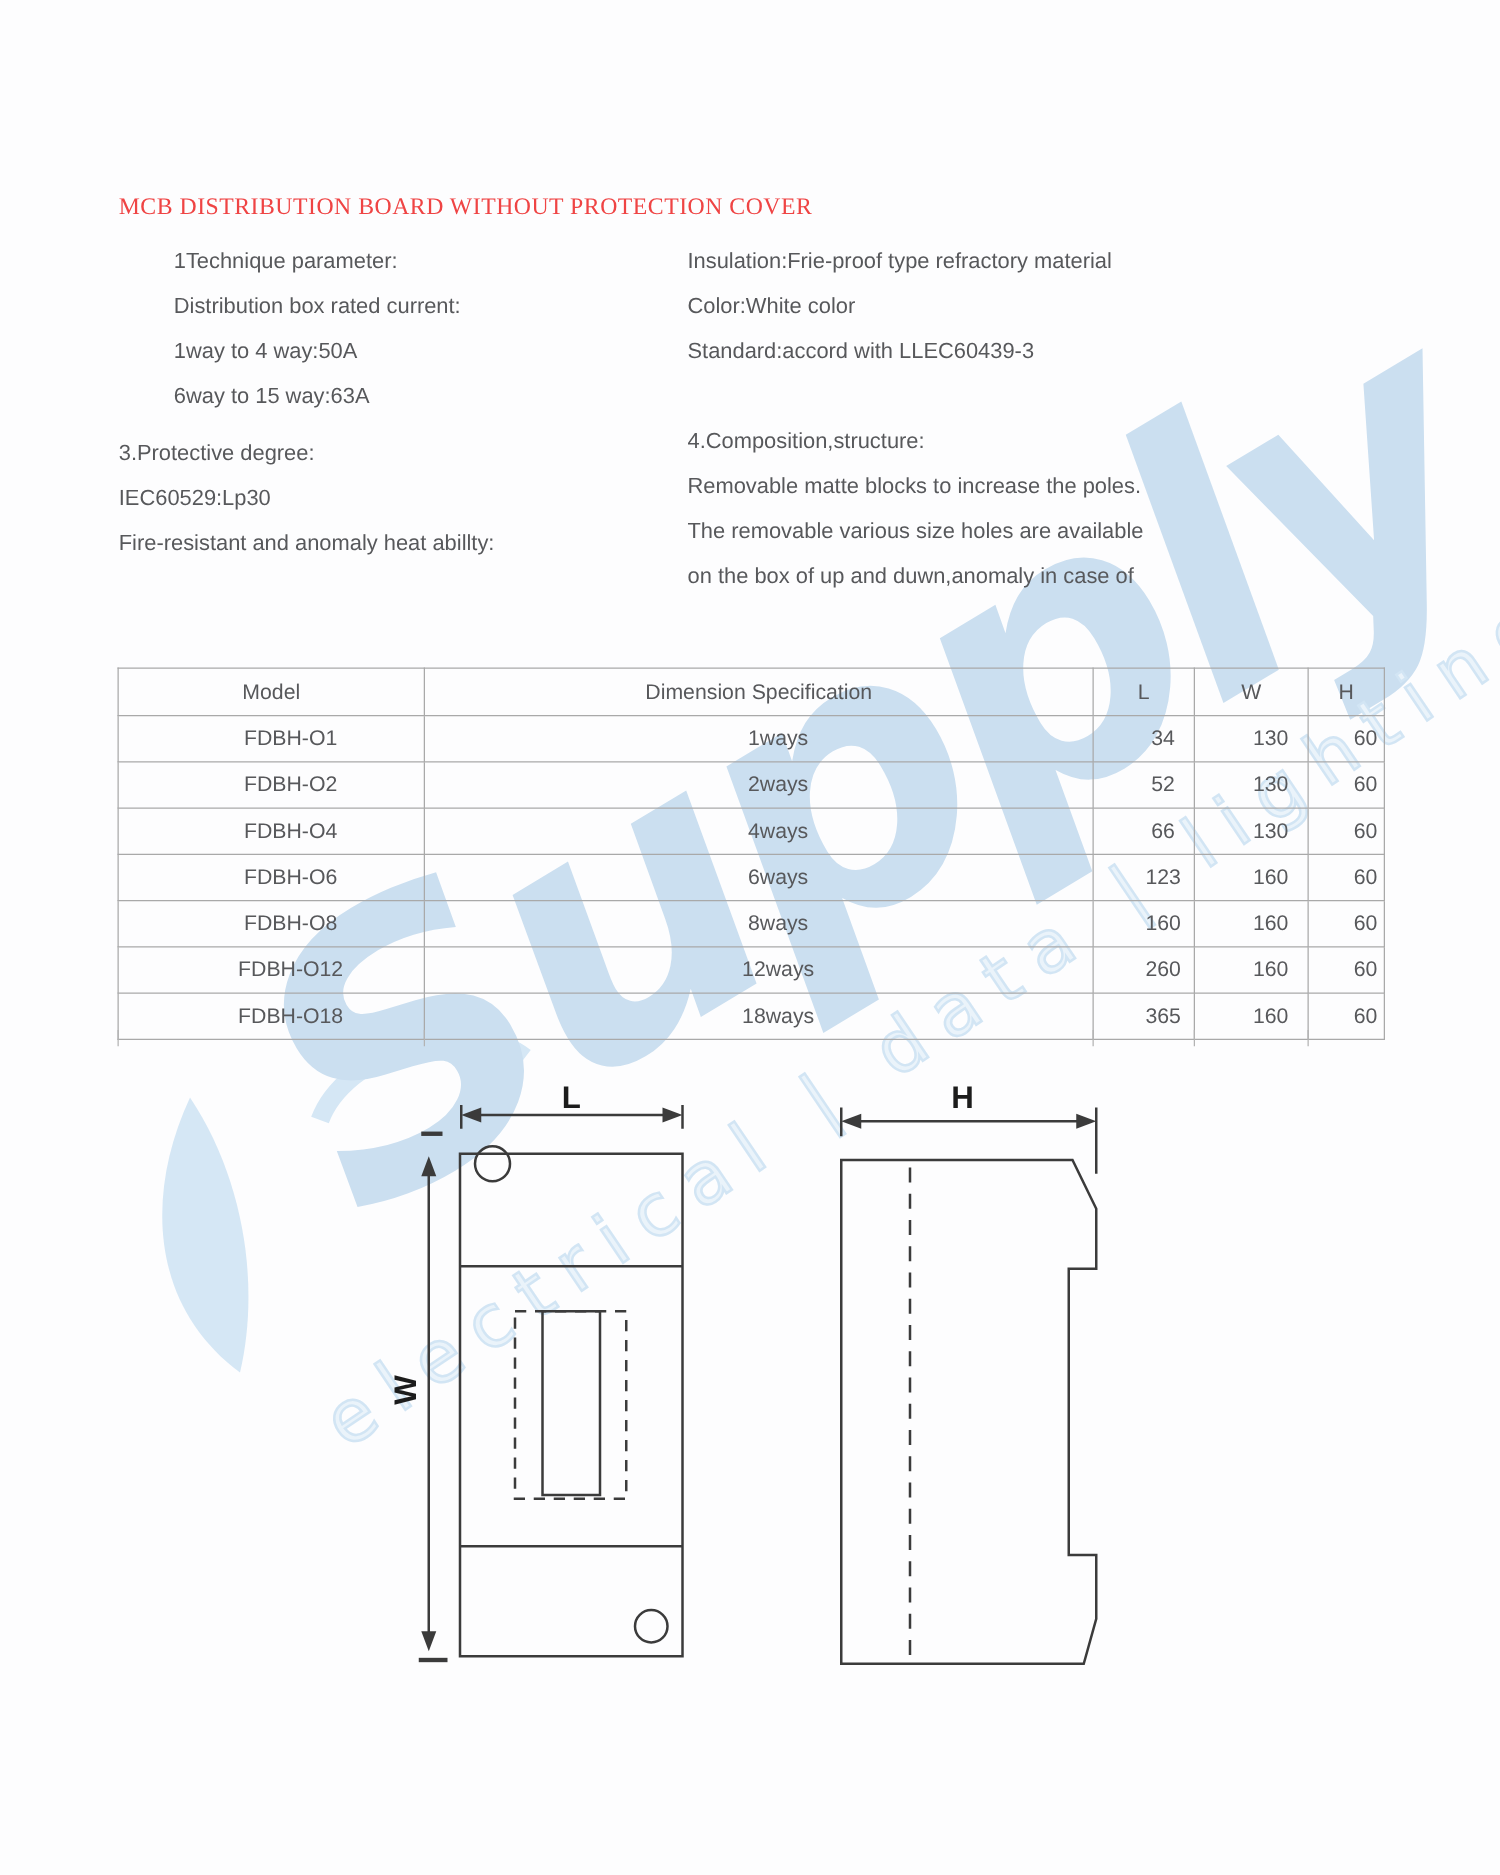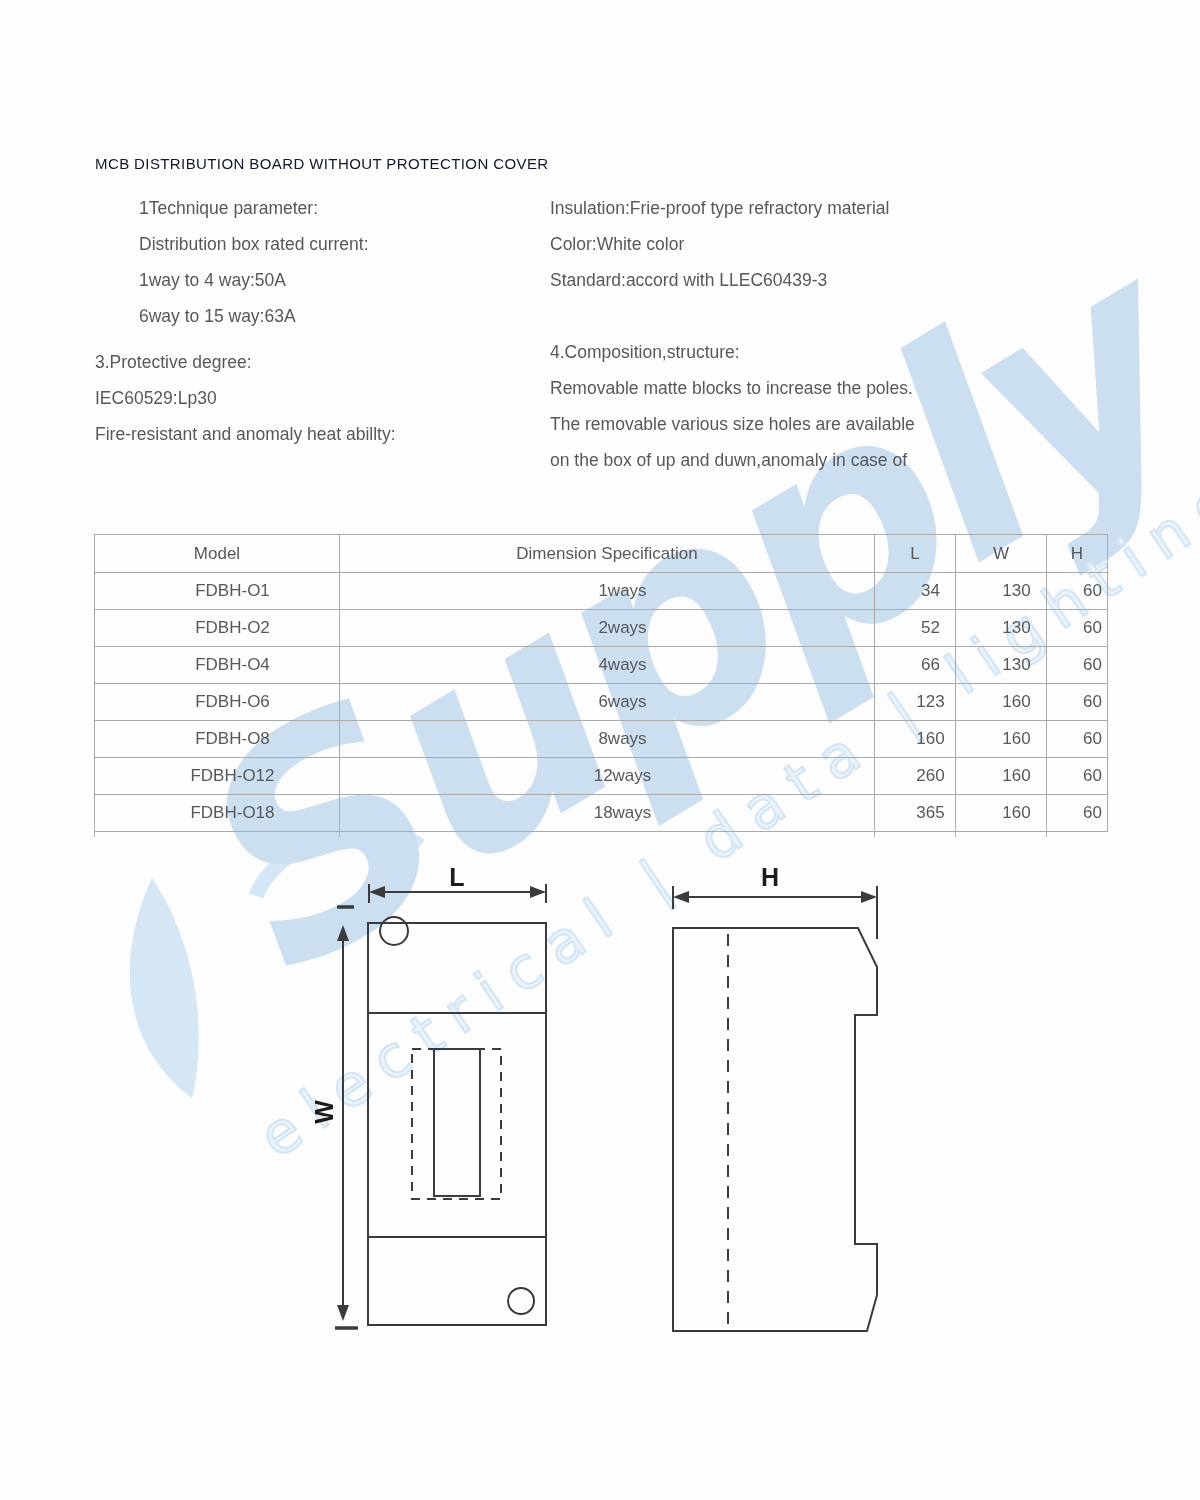--- a/index.html
+++ b/index.html
@@ -19,22 +19,22 @@
   .wm-tagline{
     position:absolute;left:170px;top:790px;width:1120px;text-align:center;
     font-family:"DejaVu Sans",sans-serif;font-size:58px;line-height:80px;
     letter-spacing:16px;white-space:nowrap;
     color:#eaf3fa;-webkit-text-stroke:2px #d2e5f4;
     transform:rotate(-34deg);
   }
   
   .content{position:absolute;inset:0;z-index:1;}
   .doc-title{
-    position:absolute;left:95px;top:155px;font-size:15px;letter-spacing:.4px;
-    color:#0f172a;white-space:nowrap;
+    position:absolute;left:95px;top:155px;font-size:19px;letter-spacing:.4px;
+    color:#ef4444;white-space:nowrap;font-family:Liberation Serif, serif;
   }
   .tblock{position:absolute;font-size:17.5px;line-height:36px;white-space:nowrap;}
   .tblock .ln{height:36px;}
   #sec1{left:95px;top:190px;margin-left:44px;}
   #sec3{left:95px;top:344px;}
   #sec2{left:550px;top:190px;}
   #sec4{left:550px;top:334px;}
   
   table.spec{
     position:absolute;left:94px;top:534px;width:1013px;

